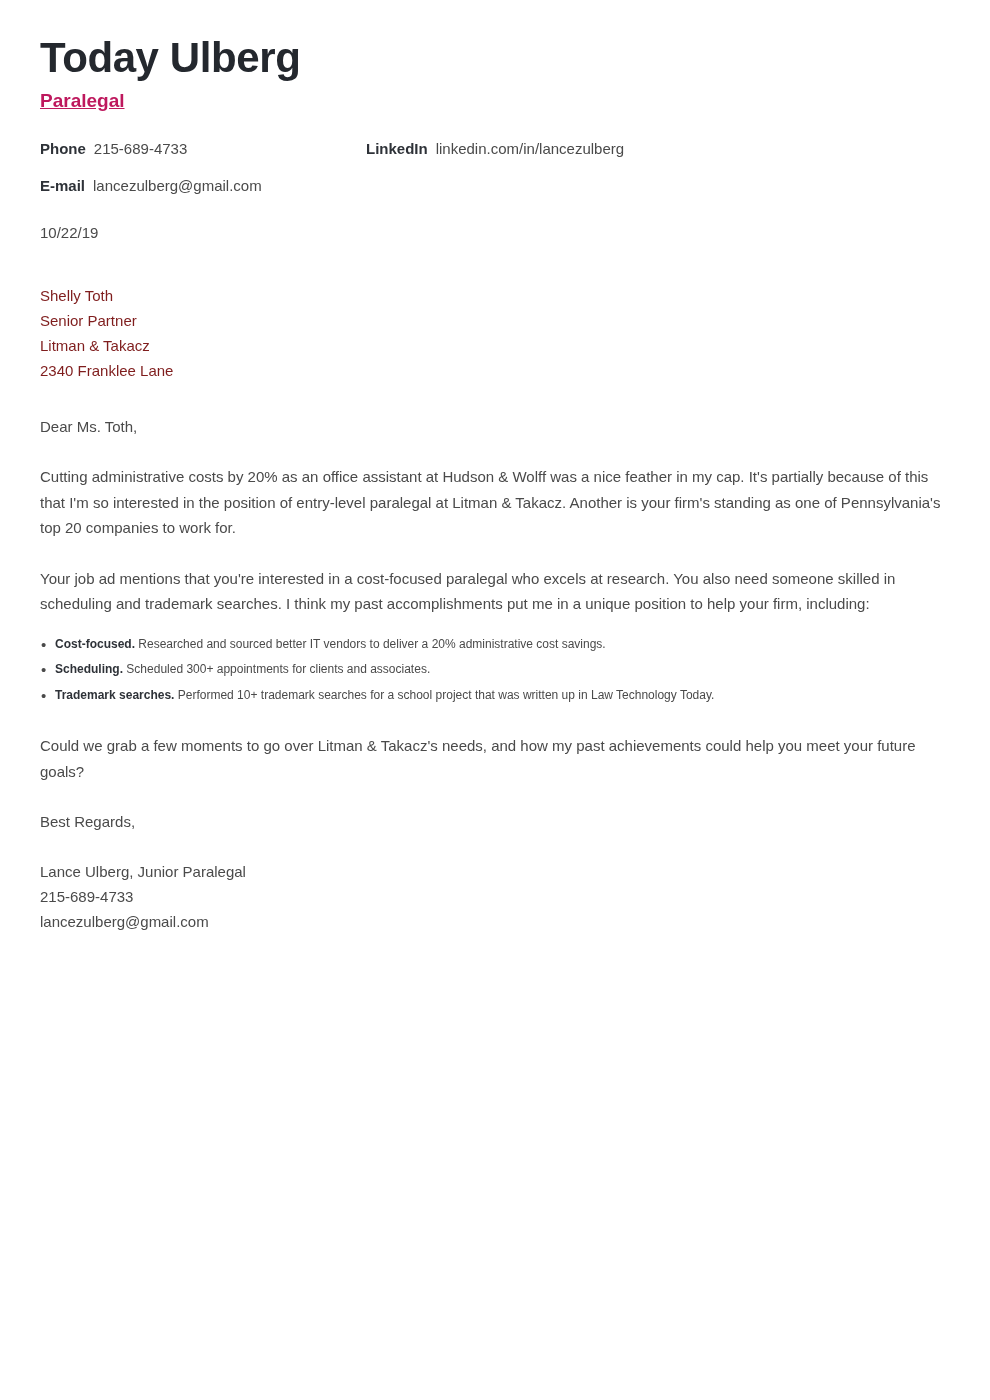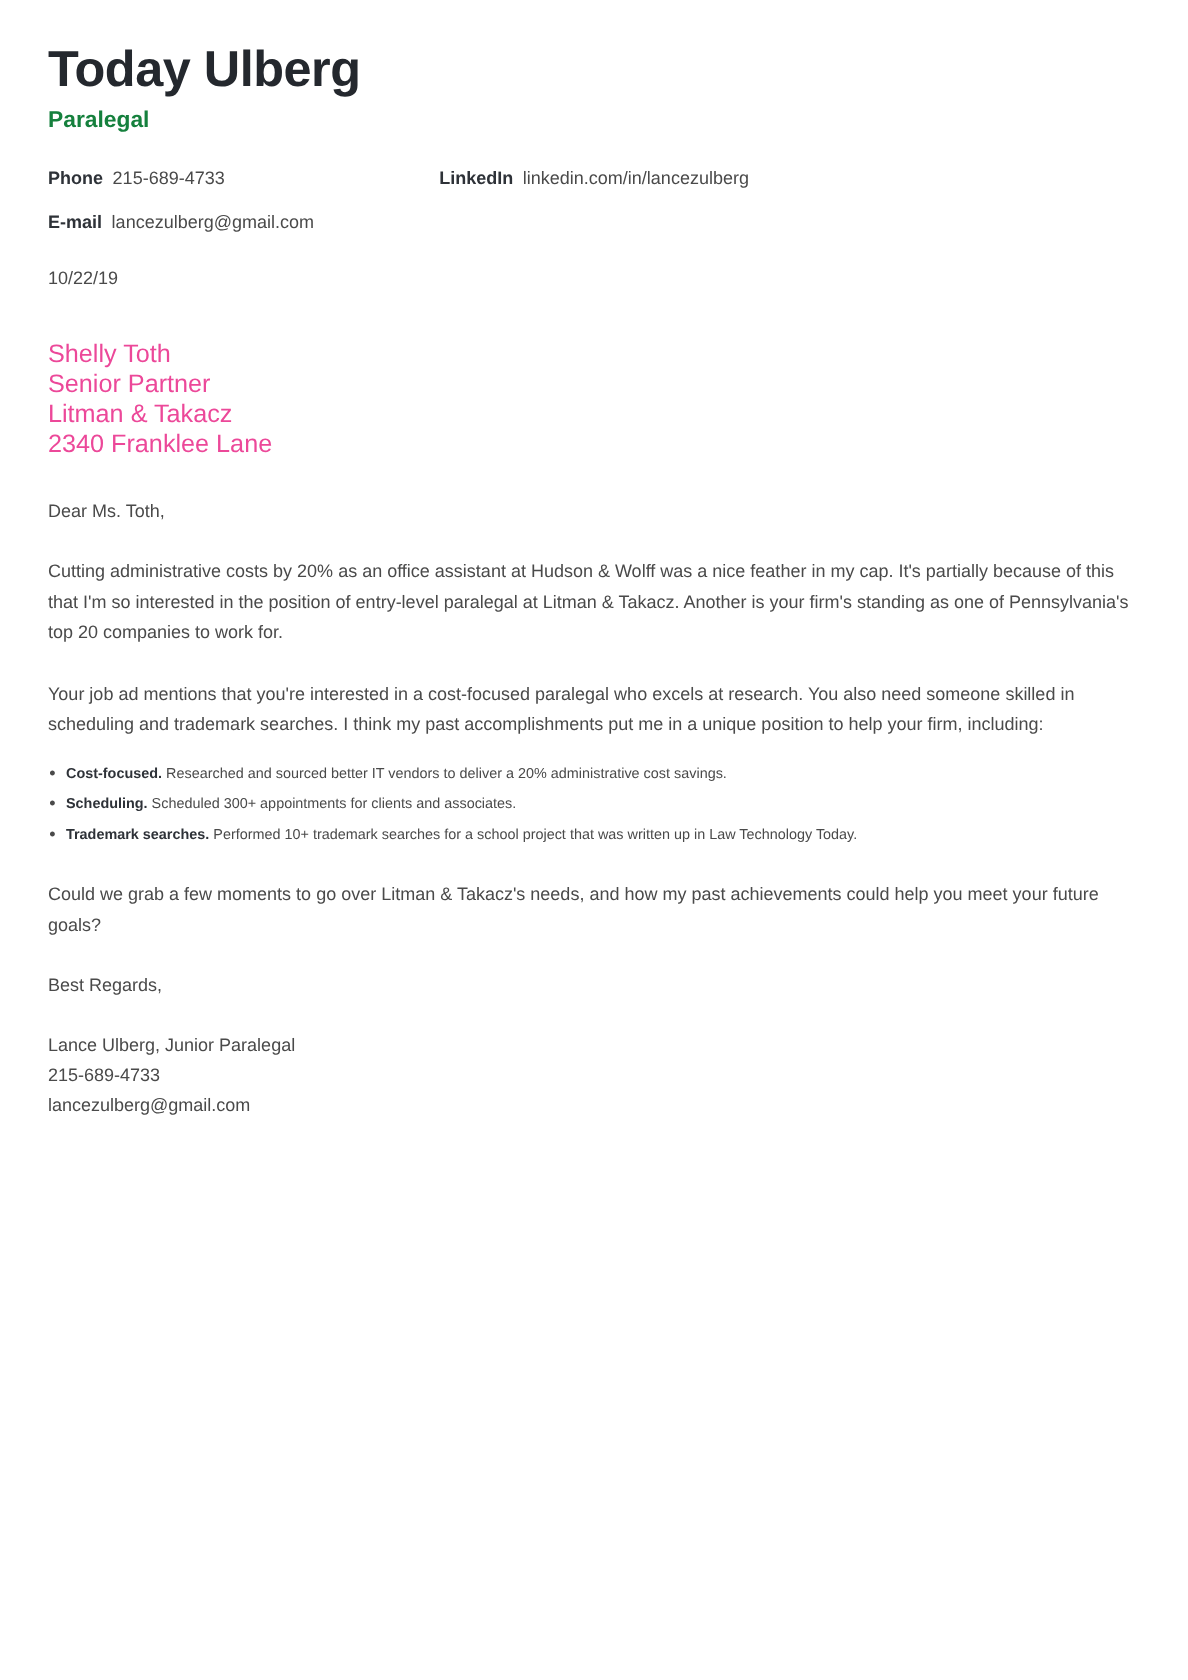--- a/index.html
+++ b/index.html
@@ -33,22 +33,23 @@
     line-height: 1.12;
     font-weight: bold;
     color: #24282e;
     letter-spacing: -0.4px;
     margin: 0;
   }
   .job-title {
     font-size: 19px;
     line-height: 1.2;
     font-weight: bold;
-    color: #15803d;
+    color: #be185d;
     margin: 9px 0 0 0;
+    text-decoration: underline;
   }
 
   
   .contact-block {
     margin-top: 26px;
   }
   .contact-row {
     display: flex;
     align-items: flex-end;
     margin-bottom: 18px;
@@ -80,23 +81,23 @@
     line-height: 1.3;
     color: #4a4a4a;
     margin-top: 27px;
   }
 
   
   .recipient {
     margin-top: 41px;
   }
   .recipient-line {
-    font-size: 21px;
-    line-height: 25px;
-    color: #ec4899;
+    font-size: 15px;
+    line-height: 25px;
+    color: #7f1d1d;
   }
 
   
   .salutation {
     font-size: 15px;
     line-height: 25px;
     color: #4a4a4a;
     margin-top: 31px;
   }
   .body-paragraph {

